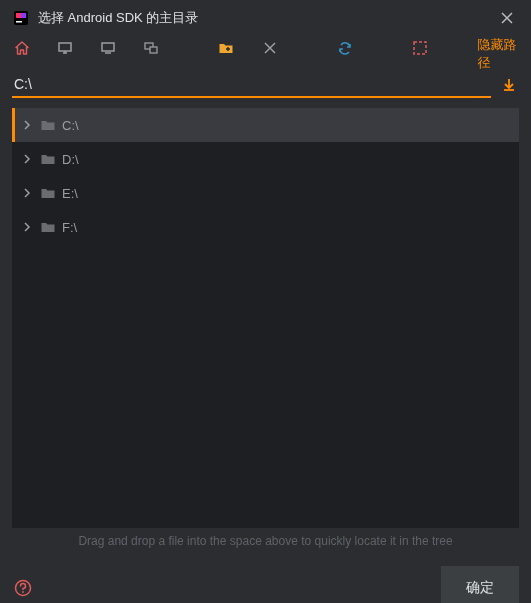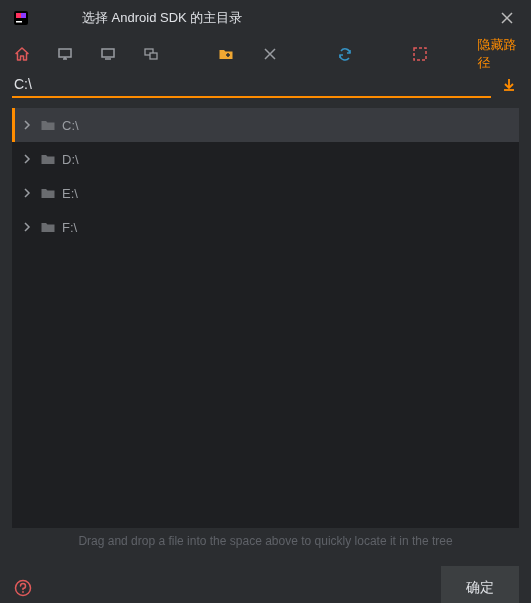--- a/index.html
+++ b/index.html
@@ -11,21 +11,20 @@
   font-size: 13px;
   color: #bbbbbb;
   overflow: hidden;
 }
 .titlebar {
   height: 36px;
   display: flex;
   align-items: center;
   padding: 0 12px;
   background: #2b2d30;
-  gap: 44px;
 }
 .app-icon {
   width: 18px;
   height: 18px;
   margin-right: 8px;
   display: flex;
   align-items: center;
   justify-content: center;
 }
 .title-text {
@@ -38,21 +37,21 @@
   height: 24px;
   display: flex;
   align-items: center;
   justify-content: center;
   color: #bbbbbb;
   cursor: pointer;
 }
 .toolbar {
   height: 36px;
   display: flex;
-  align-items: center;
+  align-items: flex-start;
   padding: 0 12px;
   gap: 24px;
 }
 .tb-btn {
   width: 24px;
   height: 24px;
   display: flex;
   align-items: center;
   justify-content: center;
   cursor: pointer;

